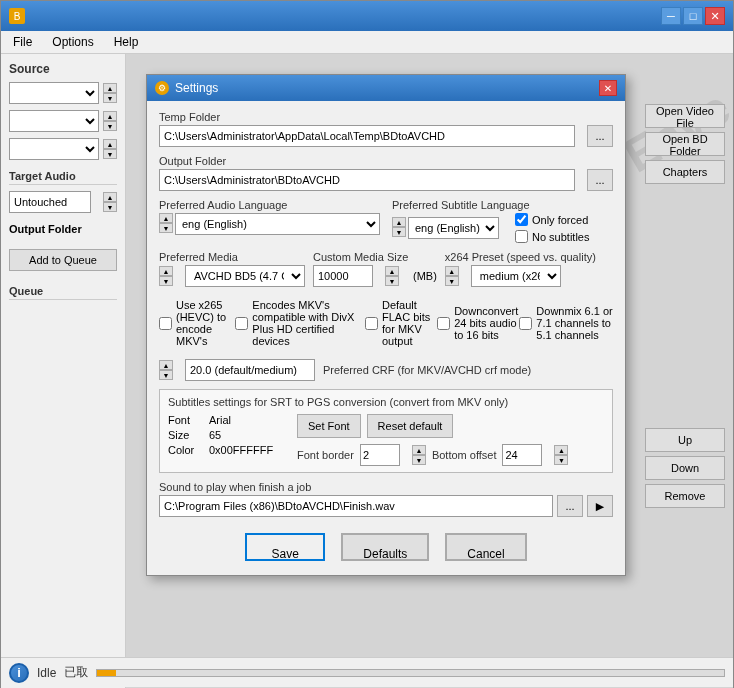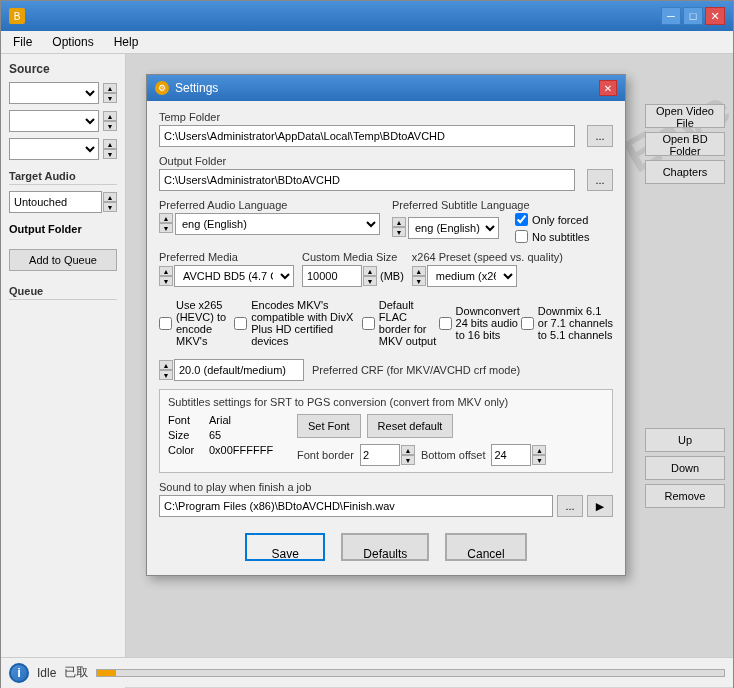--- a/index.html
+++ b/index.html
@@ -357,21 +357,21 @@
 
     .col-media {
       display: flex;
       flex-direction: column;
       gap: 2px;
     }
 
     .spinbox-wrap {
       display: flex;
       align-items: center;
-      gap: 1px;
+      gap: 12px;
     }
 
     .spinbox-input {
       width: 120px;
       height: 22px;
       border: 1px solid #999;
       background: white;
       padding: 0 4px;
       font-size: 11px;
     }
@@ -798,21 +798,21 @@
             <div class="checkbox-row">
               <input type="checkbox" style="">
               <span class="checkbox-label">Use x265 (HEVC) to encode MKV's</span>
             </div>
             <div class="checkbox-row">
               <input type="checkbox" style="">
               <span class="checkbox-label">Encodes MKV's compatible with DivX Plus HD certified devices</span>
             </div>
             <div class="checkbox-row">
               <input type="checkbox" style="">
-              <span class="checkbox-label">Default FLAC border for MKV output</span>
+              <span class="checkbox-label">Default FLAC bits for MKV output</span>
             </div>
             <div class="checkbox-row">
               <input type="checkbox" style="">
               <span class="checkbox-label">Downconvert 24 bits audio to 16 bits</span>
             </div>
             <div class="checkbox-row">
               <input type="checkbox" style="">
               <span class="checkbox-label">Downmix 6.1 or 7.1 channels to 5.1 channels</span>
             </div>
           </div>

